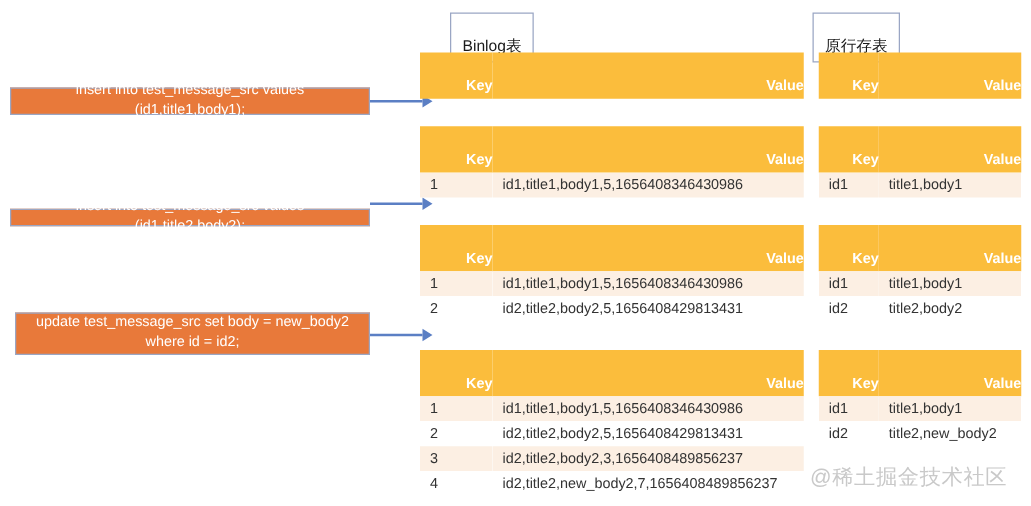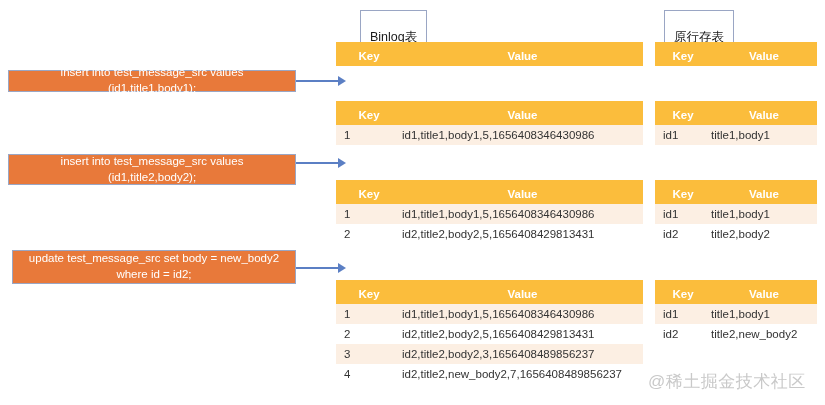--- a/index.html
+++ b/index.html
@@ -21,40 +21,40 @@
     position: absolute;
     border: 1px solid #9aa6c4;
     background: #ffffff;
     font-size: 12.5px;
     color: #1a1a1a;
     padding: 20px 9px 5px 9px;
     line-height: 1;
     white-space: nowrap;
   }
   #binlog-title { left: 360px; top: 10px; }
-  #row-store-title { left: 650px; top: 10px; margin-left: 14px; }
+  #row-store-title { left: 650px; top: 10px; }
 
   
   .sql-box {
     position: absolute;
     background: #E8793A;
     border: 1px solid #9aa6c4;
     color: #ffffff;
     font-size: 11.5px;
     line-height: 1.35;
     text-align: center;
     box-sizing: border-box;
     padding: 4px 6px;
     white-space: pre-line;
     display: flex;
     align-items: center;
     justify-content: center;
   }
   #sql-box-1 { left: 8px;  top: 70px;  width: 288px; height: 22px; }
-  #sql-box-2 { left: 8px;  top: 154px; width: 288px; height: 31px; }
+  #sql-box-2 { left: 8px;  top: 167px; width: 288px; height: 14px; }
   #sql-box-3 { left: 12px; top: 250px; width: 284px; height: 34px; }
 
   
   .arrow {
     position: absolute;
     height: 10px;
   }
   .arrow .shaft {
     position: absolute;
     left: 0;
@@ -81,22 +81,22 @@
   .tbl {
     position: absolute;
     border-collapse: collapse;
     table-layout: fixed;
     font-size: 11.5px;
   }
   .tbl th {
     background: #FBBD3C;
     color: #ffffff;
     font-weight: bold;
-    text-align: center;
-    padding: 8px 0 4px 8px;
+    text-align: right;
+    padding: 21px 0 4px 8px;
     height: 12px;
     font-size: 11.5px;
     border: none;
   }
   .tbl td {
     padding: 3px 0 3px 8px;
     height: 14px;
     color: #333333;
     border: none;
     background: #ffffff;

